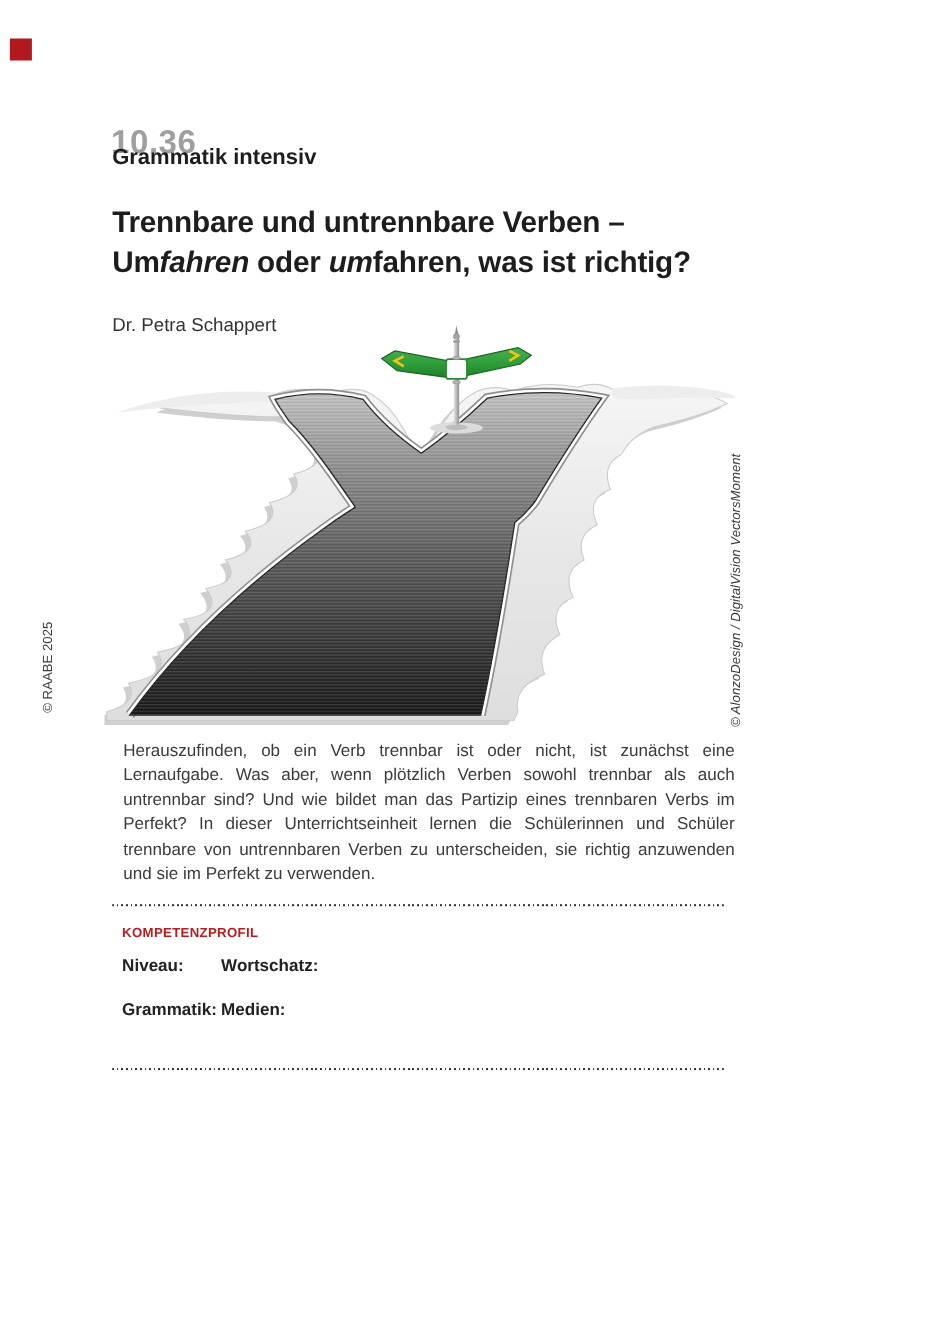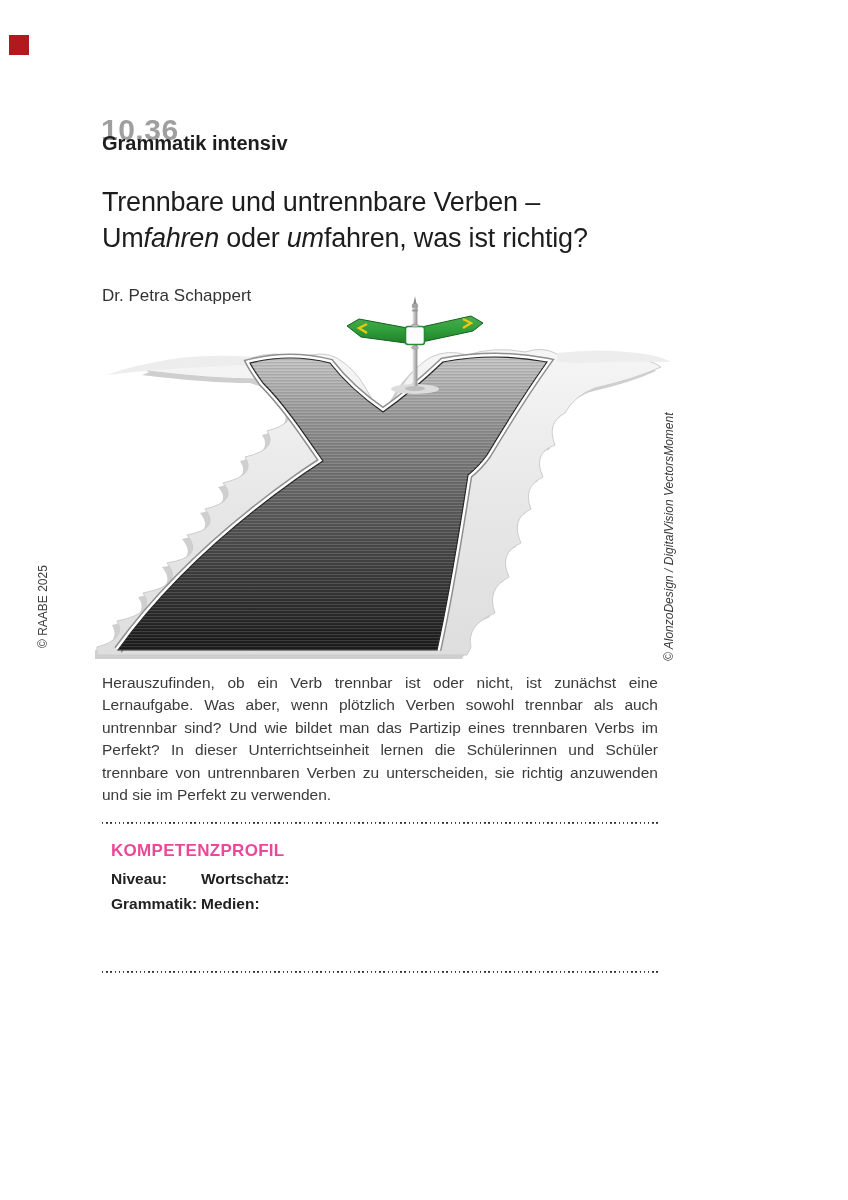--- a/index.html
+++ b/index.html
@@ -18,21 +18,21 @@
     position:absolute;left:101px;top:113px;
     font-size:30px;font-weight:700;color:#9f9f9f;
     letter-spacing:0.5px;
   }
   .series{
     position:absolute;left:102px;top:132px;
     font-size:20px;font-weight:700;color:#1d1d1d;
   }
   .title{
     position:absolute;left:102px;top:184px;width:580px;
-    font-size:27px;font-weight:400;color:#1d1d1d;
+    font-size:27px;font-weight:700;color:#1d1d1d;
     line-height:36px;letter-spacing:-0.2px;
   }
   .title em{font-style:italic;}
   .author{
     position:absolute;left:102px;top:286px;
     font-size:17px;color:#333333;
   }
   .illustration{
     position:absolute;left:95px;top:295px;
     width:575px;height:370px;
@@ -40,41 +40,41 @@
   .v-text{
     position:absolute;
     transform-origin:0 0;
     transform:rotate(-90deg);
     white-space:nowrap;
     font-size:12px;color:#3d3d3d;
   }
   .v-left{left:36px;top:648px;}
   .v-right{left:662px;top:661px;font-style:italic;color:#3a3a3a;}
   .intro{
-    position:absolute;left:102px;top:672px;width:556px;
+    position:absolute;left:112px;top:672px;width:556px;
     font-size:15.5px;line-height:22.4px;color:#3b3b3b;
     text-align:justify;
     hyphens:auto;-webkit-hyphens:auto;
   }
   .dotted-rule{
     position:absolute;left:102px;width:556px;height:2px;
     background-image:repeating-linear-gradient(to right,#2e2e2e 0 1.5px,transparent 1.5px 4.2px);
     background-size:100% 1.8px;background-repeat:no-repeat;background-position:0 0;
   }
   .rule-top{top:822px;}
   .rule-bottom{top:971px;}
   .profile-heading{
     position:absolute;left:111px;top:841px;
-    font-size:17px;font-weight:700;color:#ec4899;
+    font-size:12px;font-weight:700;color:#b91c1c;
     letter-spacing:0.3px;
   }
   .profile-rows{
     position:absolute;left:111px;top:871px;width:547px;
     display:grid;grid-template-columns:90px 1fr;
-    row-gap:9px;
+    row-gap:24px;
     font-size:15.5px;line-height:15.8px;color:#333333;
   }
   .profile-rows .lbl{font-weight:700;color:#222222;}
 </style>
 </head>
 <body>
 
 <div class="page">
 
   <div class="brand-square" style="background: rgb(178, 25, 30);"></div>

